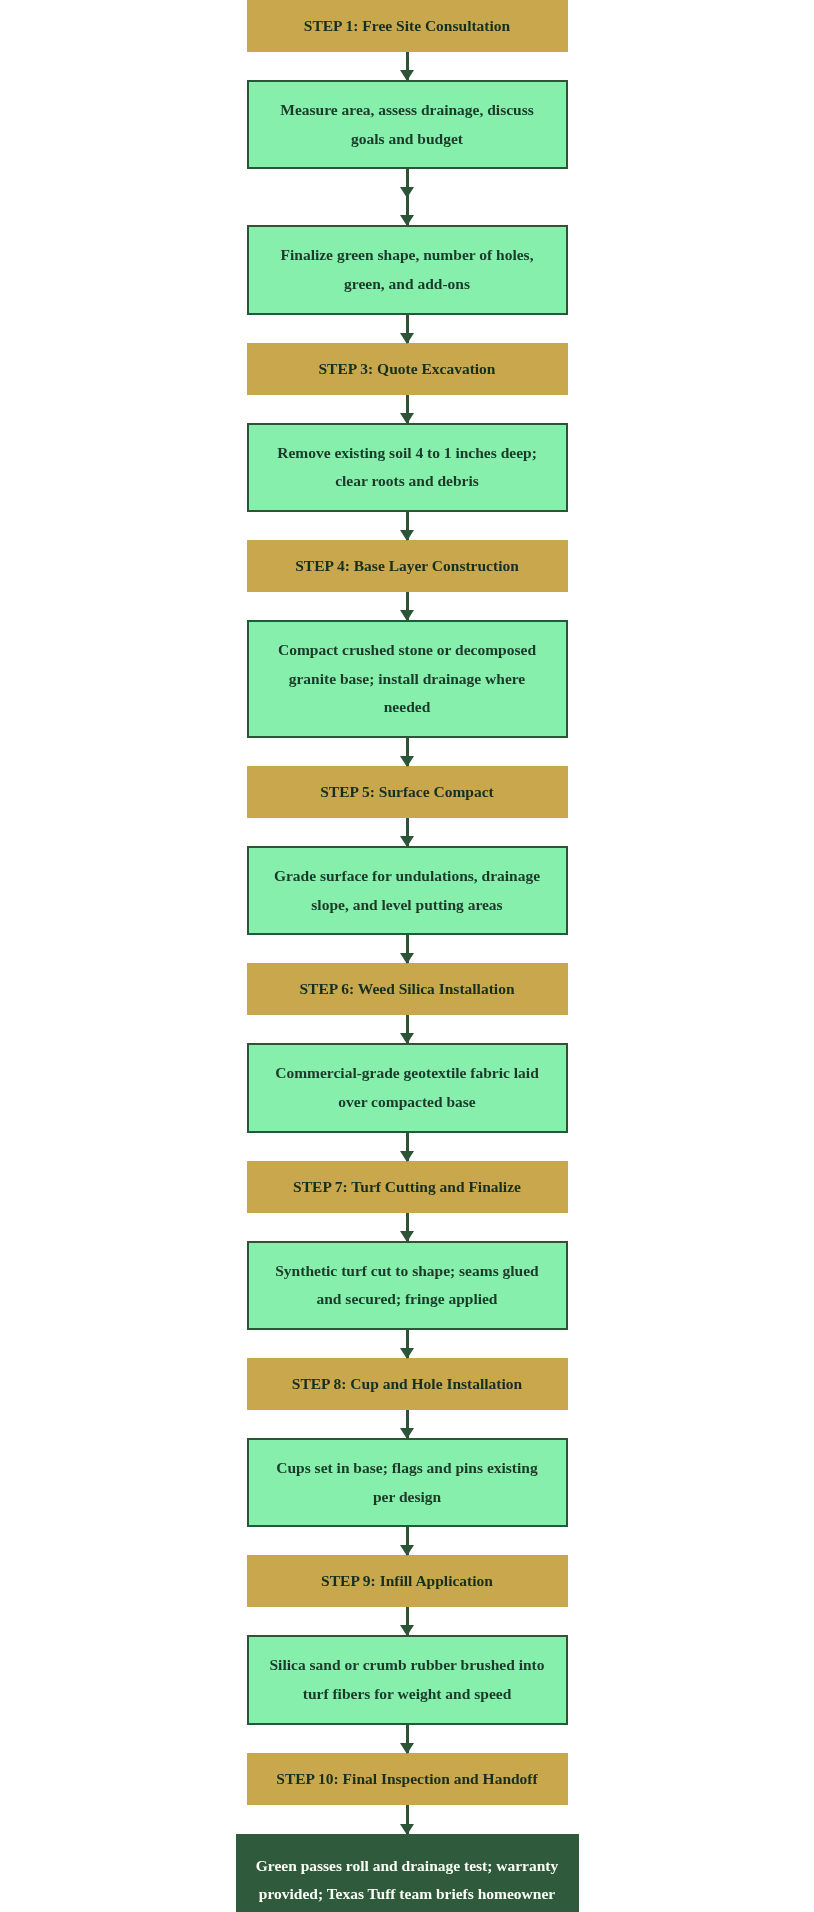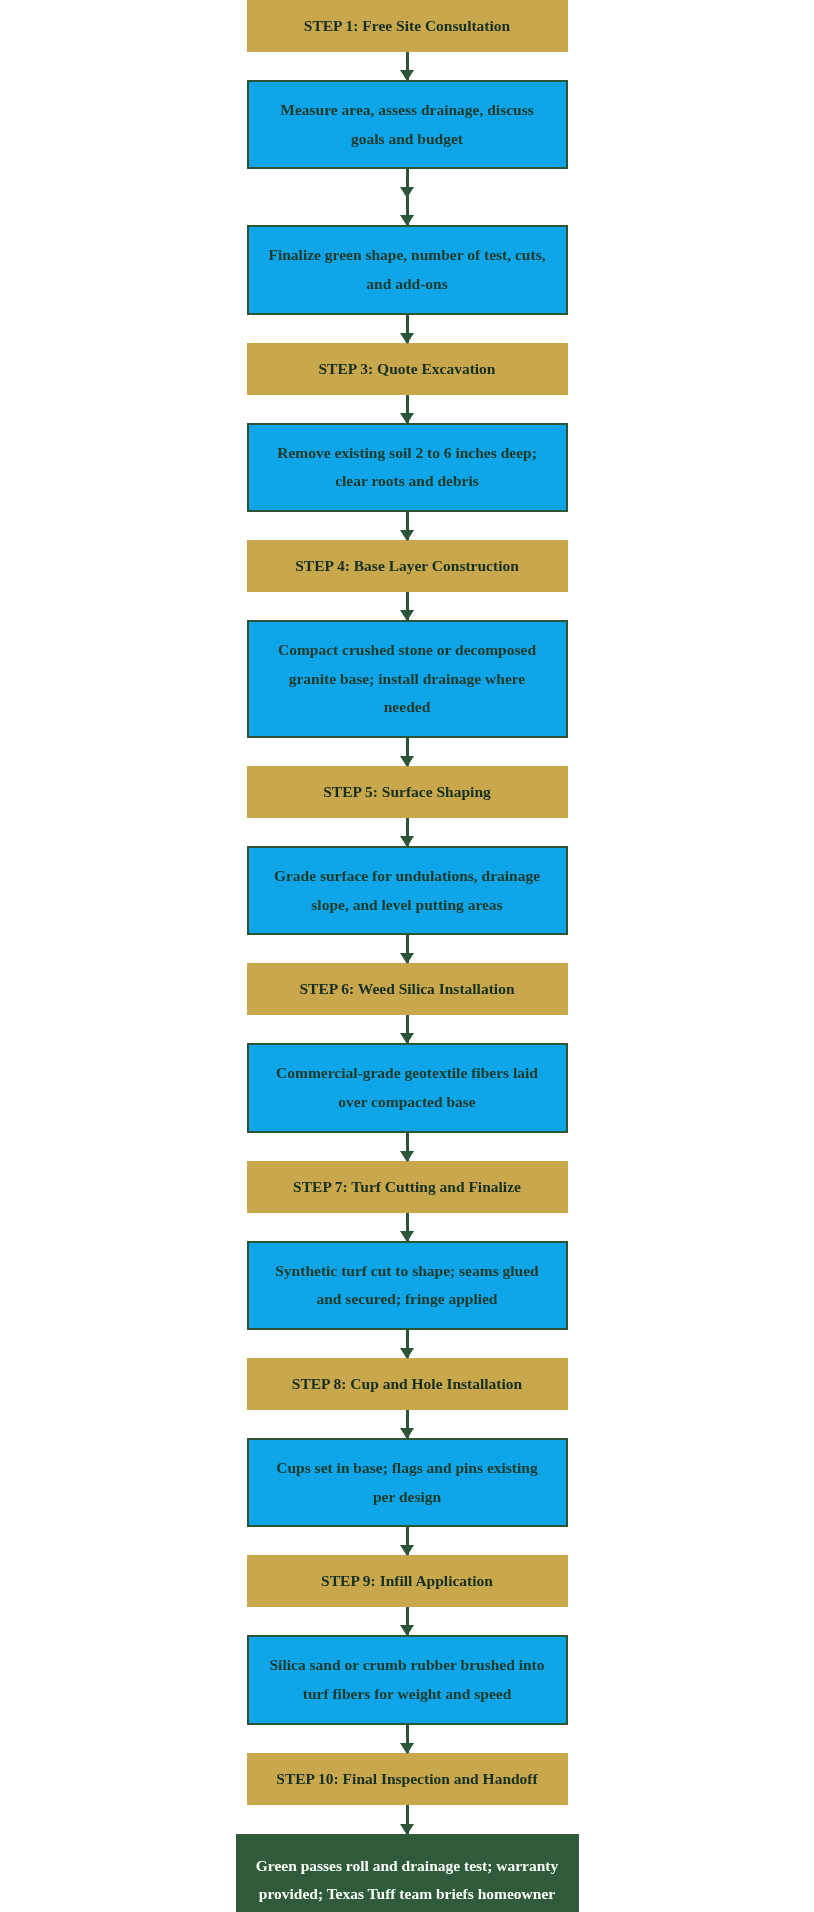--- a/index.html
+++ b/index.html
@@ -35,21 +35,21 @@
     min-height: 52px;
     background: #c9a74d;
     color: #16301f;
     font-weight: bold;
     font-size: 15.5px;
     line-height: 1.55;
     padding: 8px 14px;
   }
   .detail-node {
     width: 321px;
-    background: #0ea5e9;
+    background: #86efac;
     border: 2px solid #2c5437;
     color: #1b3a29;
     font-weight: bold;
     font-size: 15.5px;
     line-height: 1.85;
     padding: 14px 16px;
   }
   .final-node {
     width: 343px;
     background: #2f5a3c;
@@ -97,61 +97,61 @@
   <div class="connector c-28"></div>
 
   <div class="node detail-node">
     <span class="txt">Measure area, assess drainage, discuss goals and budget</span>
   </div>
   <div class="connector c-28"></div>
 
   <div class="connector c-28"></div>
 
   <div class="node detail-node">
-    <span class="txt">Finalize green shape, number of test, cuts, and add-ons</span>
+    <span class="txt">Finalize green shape, number of holes, green, and add-ons</span>
   </div>
   <div class="connector c-28"></div>
 
   <div class="node step-node">
     <span class="txt">STEP 3: Quote Excavation</span>
   </div>
   <div class="connector c-28"></div>
 
   <div class="node detail-node">
-    <span class="txt">Remove existing soil 2 to 6 inches deep; clear roots and debris</span>
+    <span class="txt">Remove existing soil 4 to 1 inches deep; clear roots and debris</span>
   </div>
   <div class="connector c-28"></div>
 
   <div class="node step-node">
     <span class="txt">STEP 4: Base Layer Construction</span>
   </div>
   <div class="connector c-28"></div>
 
   <div class="node detail-node">
     <span class="txt">Compact crushed stone or decomposed granite base; install drainage where needed</span>
   </div>
   <div class="connector c-28"></div>
 
   <div class="node step-node">
-    <span class="txt">STEP 5: Surface Shaping</span>
+    <span class="txt">STEP 5: Surface Compact</span>
   </div>
   <div class="connector c-28"></div>
 
   <div class="node detail-node">
     <span class="txt">Grade surface for undulations, drainage slope, and level putting areas</span>
   </div>
   <div class="connector c-28"></div>
 
   <div class="node step-node">
     <span class="txt">STEP 6: Weed Silica Installation</span>
   </div>
   <div class="connector c-28"></div>
 
   <div class="node detail-node">
-    <span class="txt">Commercial-grade geotextile fibers laid over compacted base</span>
+    <span class="txt">Commercial-grade geotextile fabric laid over compacted base</span>
   </div>
   <div class="connector c-28"></div>
 
   <div class="node step-node">
     <span class="txt">STEP 7: Turf Cutting and Finalize</span>
   </div>
   <div class="connector c-28"></div>
 
   <div class="node detail-node">
     <span class="txt">Synthetic turf cut to shape; seams glued and secured; fringe applied</span>

